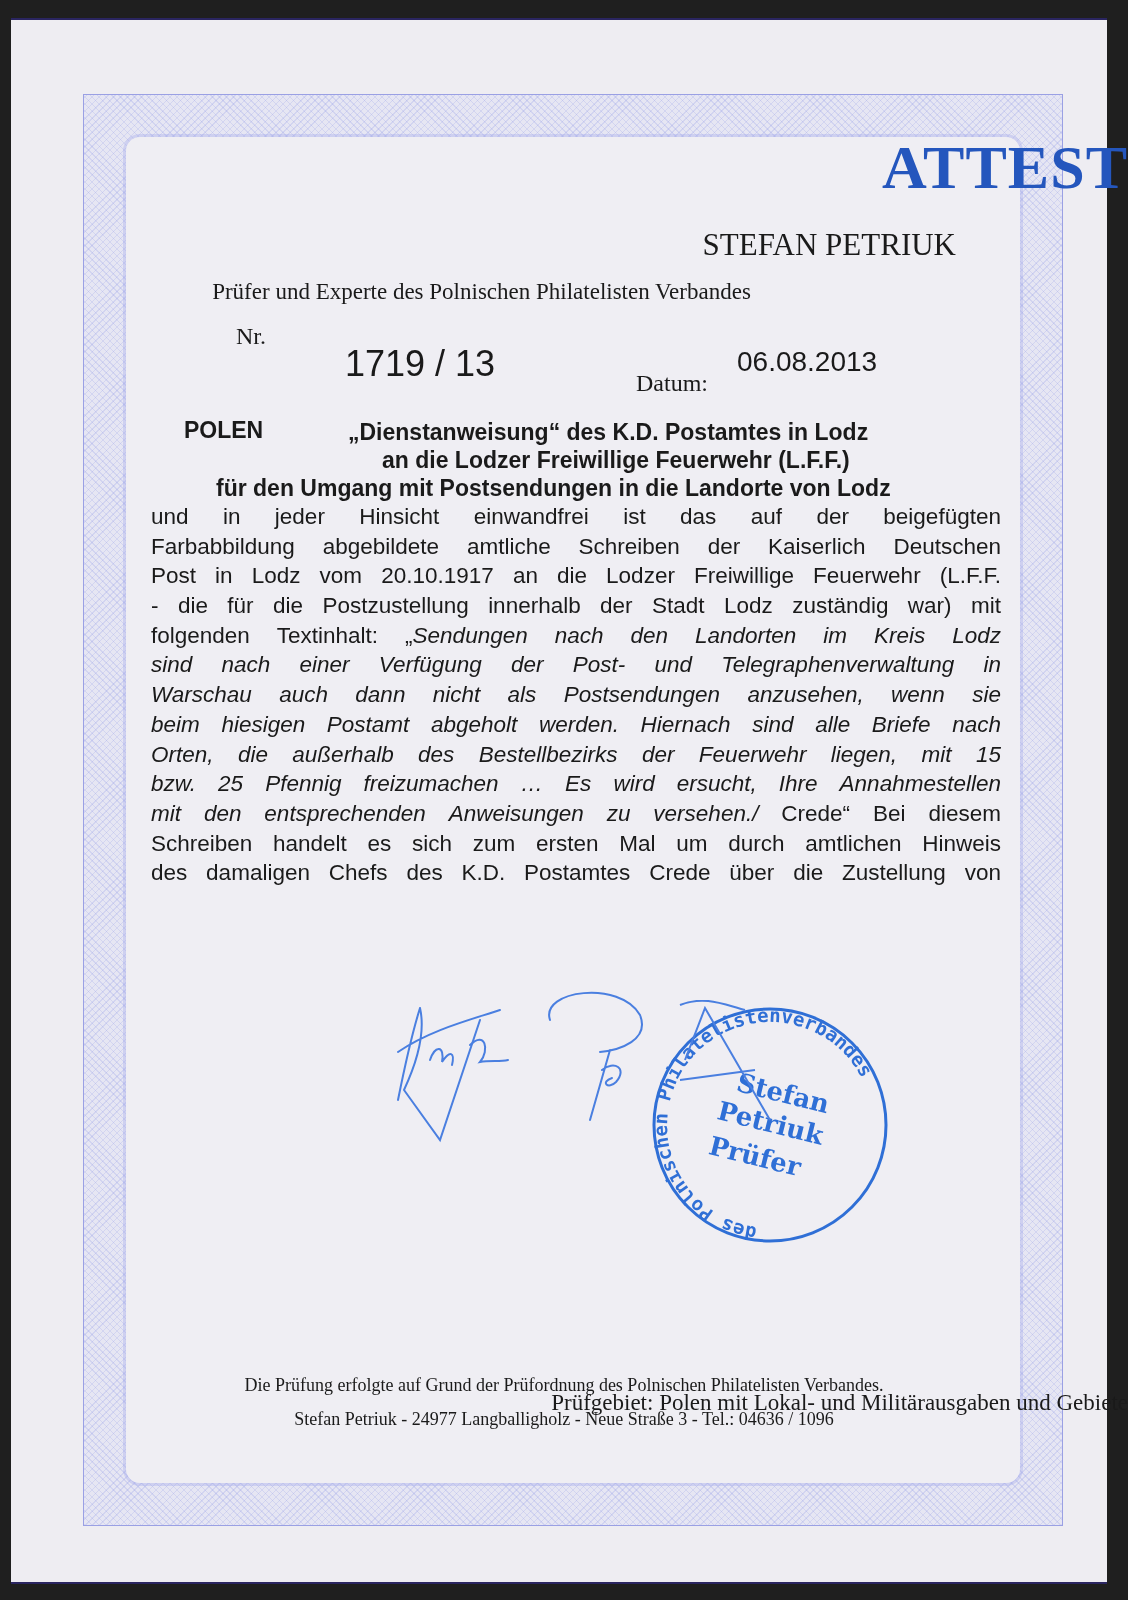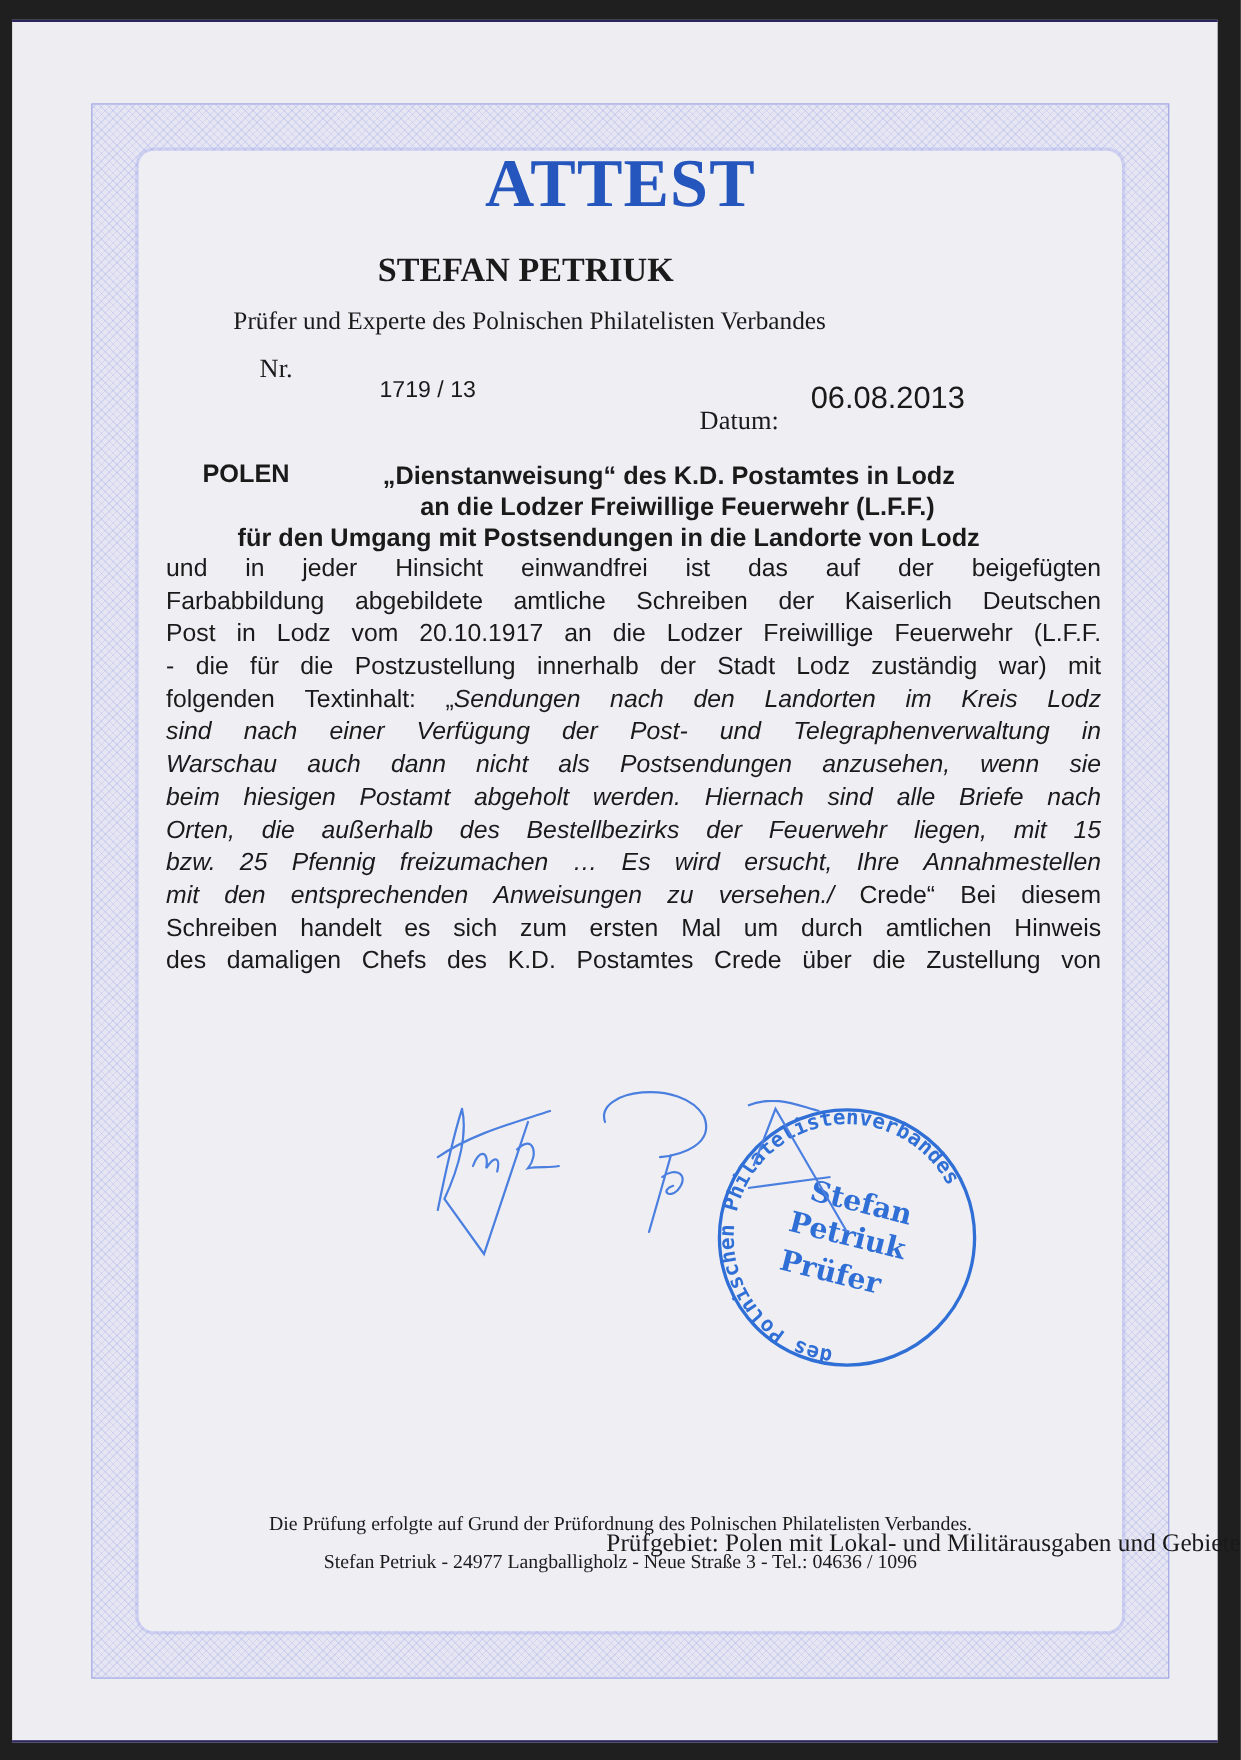--- a/index.html
+++ b/index.html
@@ -23,27 +23,27 @@
       box-sizing: border-box;
     }
     .inner {
       position: absolute; left: 42px; top: 42px; right: 42px; bottom: 42px;
       background: #efeef3;
       border-radius: 14px;
       box-shadow: 0 0 0 3px rgba(160,165,235,0.35);
     }
     .t { position: absolute; white-space: nowrap; color: #1a1a1a; }
     .title {
-      left: 0; width: 1128px; top: 132px; text-align: center;
+      left: 0; width: 1128px; top: 132px; text-align: right;
       font-size: 62px; font-weight: bold; color: #2456bd; letter-spacing: 1px;
     }
-    .name { left: 0; width: 956px; top: 227px; text-align: center; font-size: 31px; font-weight: bold; }
+    .name { left: 0; width: 956px; top: 227px; text-align: right; font-size: 31px; }
     .subtitle { left: 0; width: 963px; top: 279px; text-align: center; font-size: 23px; }
     .nr-label { left: 236px; top: 323px; font-size: 24px; }
-    .nr-value { left: 345px; top: 343px; font-family: "Liberation Sans", sans-serif; font-size: 21px; }
+    .nr-value { left: 345px; top: 343px; font-family: "Liberation Sans", sans-serif; font-size: 36px; }
     .datum-label { left: 636px; top: 323px; font-size: 24px; margin-top: 47px; }
     .datum-value { left: 737px; top: 346px; font-family: "Liberation Sans", sans-serif; font-size: 28px; }
     .hdr { font-family: "Liberation Sans", sans-serif; font-weight: bold; font-size: 23px; }
     .polen { left: 184px; top: 417px; }
     .h1 { left: 348px; top: 419px; }
     .h2 { left: 382px; top: 447px; }
     .h3 { left: 216px; top: 475px; }
     .body-text {
       position: absolute; left: 151px; top: 502px; width: 850px;
       font-family: "Liberation Sans", sans-serif; font-size: 22.5px; line-height: 29.7px;

